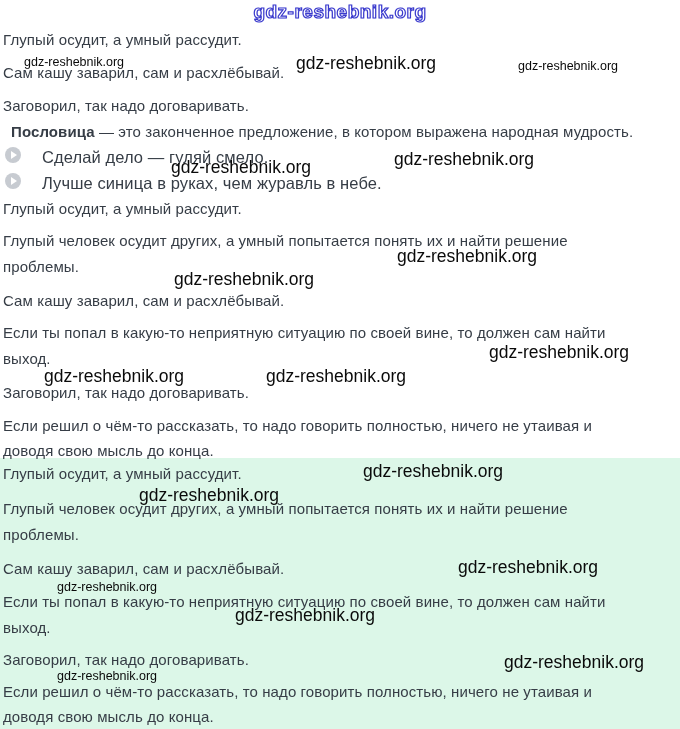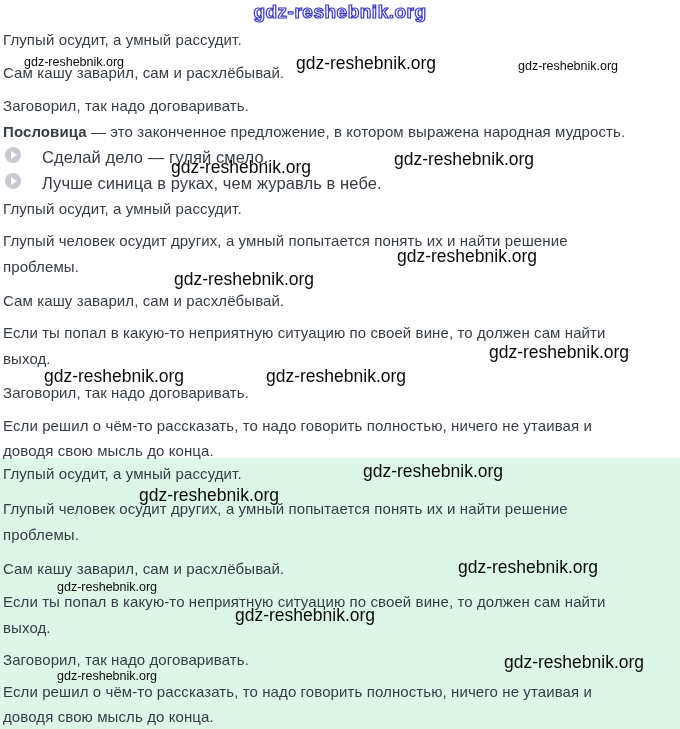--- a/index.html
+++ b/index.html
@@ -23,21 +23,21 @@
   }
   .line {
     position: absolute;
     left: 3px;
     font-size: 15px;
     line-height: 20px;
     color: #363d46;
     letter-spacing: 0.1px;
     white-space: nowrap;
   }
-  .line b { font-weight: 700; }
+  .line b { font-weight: 700; margin-left: 8px; }
   .example {
     position: absolute;
     left: 5px;
     display: flex;
     align-items: flex-start;
     gap: 21px;
   }
   .bullet {
     width: 16px; height: 16px;
     border-radius: 50%;

